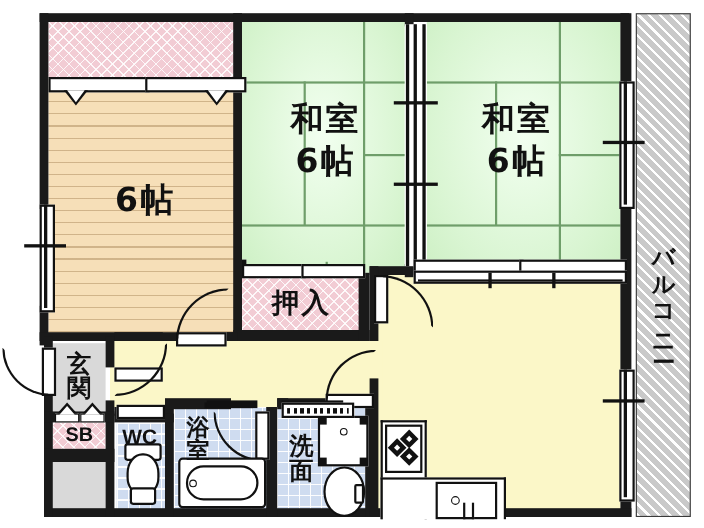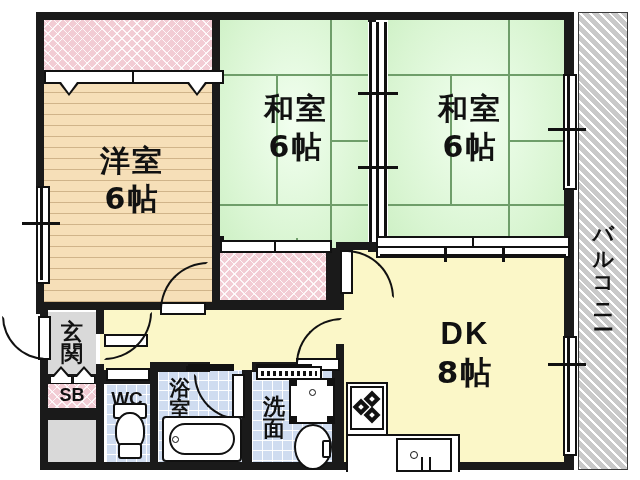--- a/index.html
+++ b/index.html
@@ -321,42 +321,37 @@
 
   <div class="win-tick" style="left:380px;top:254px;width:186px;height:2px;"></div>
   <div class="win-tick" style="left:444px;top:248px;width:2.5px;height:14px;"></div>
   <div class="win-tick" style="left:502px;top:248px;width:2.5px;height:14px;"></div>
 
   <div class="shelfbar" style="left:188px;top:364px;width:46px;height:7px;"></div>
 
 
   <div class="lbl" style="left:44px;top:130px;width:176px;height:100px;font-size:30px;
               flex-direction:column;letter-spacing:2px;">
-    <span>洋室</span>
     <span style="margin-top:6px;">6帖</span>
   </div>
 
   <div class="lbl" style="left:222px;top:82px;width:148px;height:92px;font-size:30px;
               flex-direction:column;letter-spacing:2px;">
     <span>和室</span>
     <span style="margin-top:6px;">6帖</span>
   </div>
 
   <div class="lbl" style="left:396px;top:82px;width:148px;height:92px;font-size:30px;
               flex-direction:column;letter-spacing:2px;">
     <span>和室</span>
     <span style="margin-top:6px;">6帖</span>
   </div>
 
-
-  <div class="lbl" style="left:400px;top:308px;width:130px;height:90px;font-size:31px;
-              flex-direction:column;letter-spacing:2px;font-family:'Liberation Sans',sans-serif;">
-    <span>DK</span>
-    <span style="margin-top:6px;font-family:'DejaVu Sans',sans-serif;">8帖</span>
-  </div>
+  <div class="lbl" style="left:220px;top:250px;width:108px;height:50px;font-size:25px;letter-spacing:2px;">押入</div>
+
 
   <div class="lbl" style="left:50px;top:314px;width:44px;height:58px;font-size:22px;
               flex-direction:column;line-height:1.0;">
     <span>玄</span>
     <span>関</span>
   </div>
 
   <div class="lbl" style="left:48px;top:384px;width:48px;height:24px;font-size:18px;
               font-family:'Liberation Sans',sans-serif;">SB</div>
 

